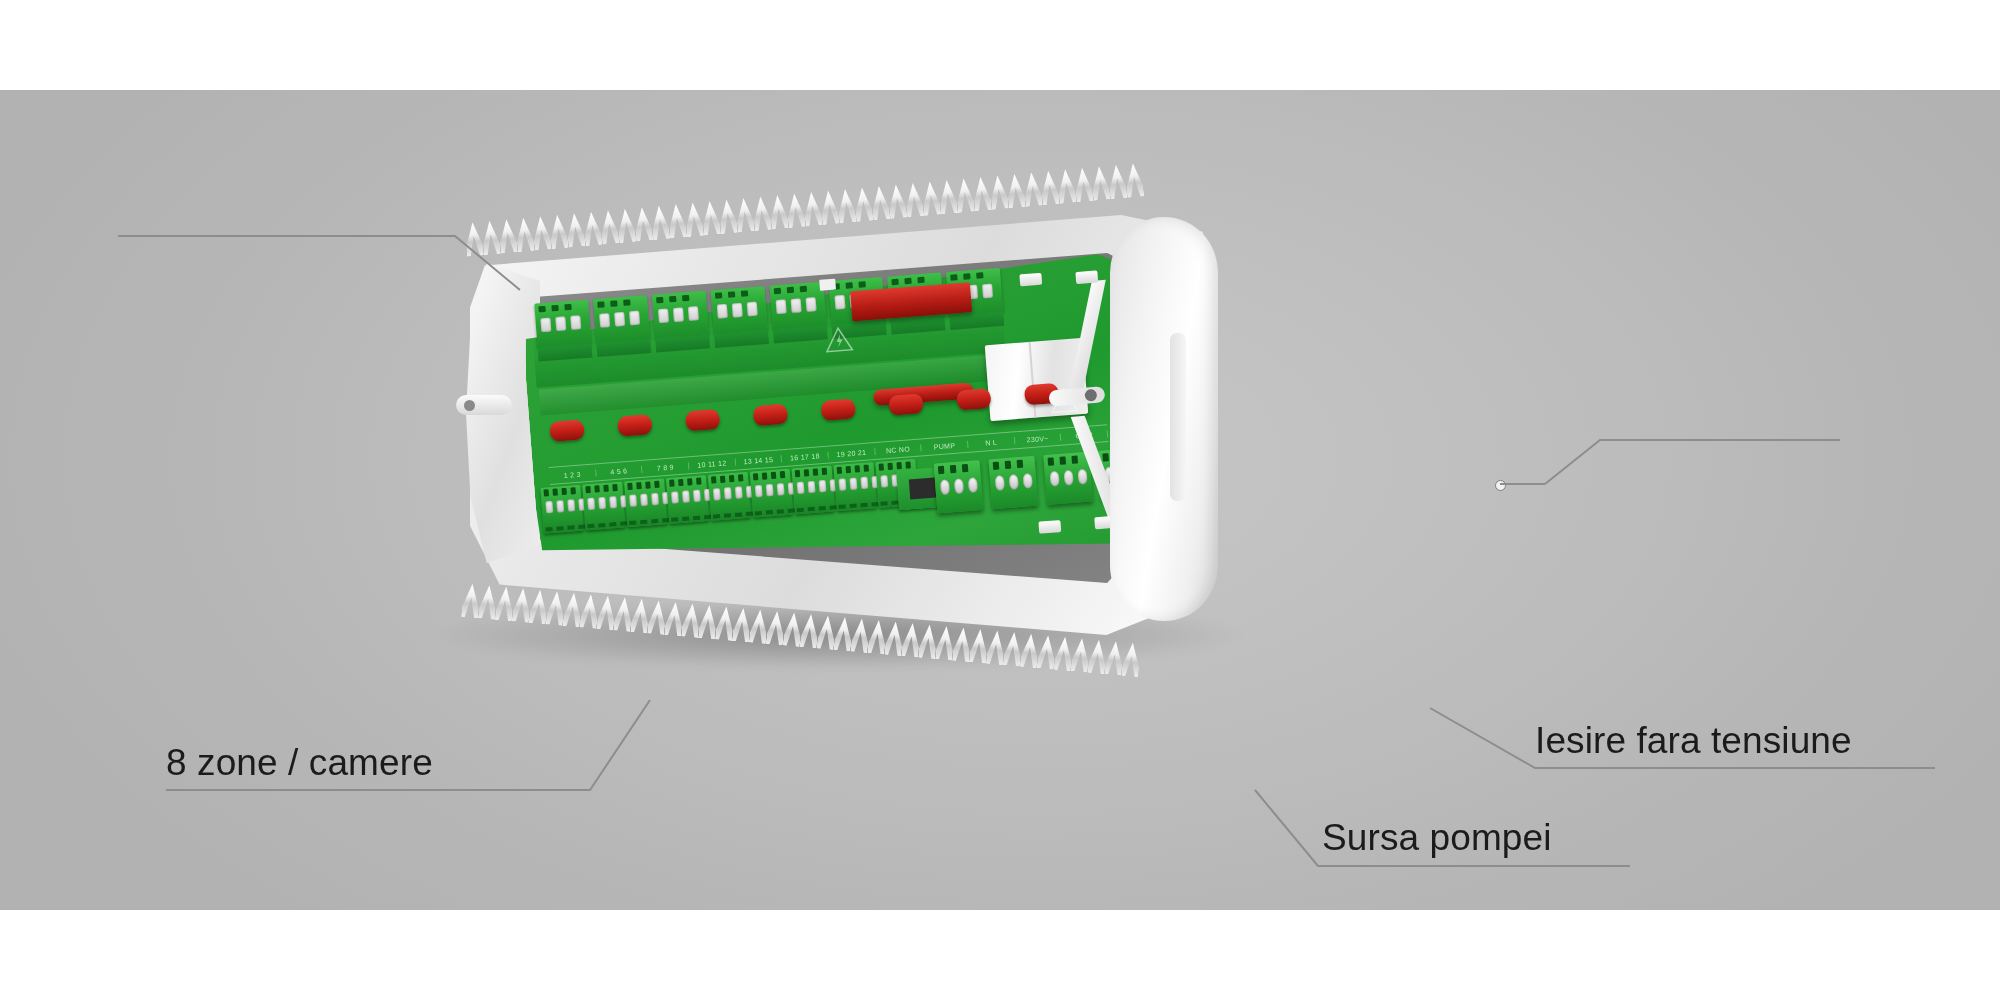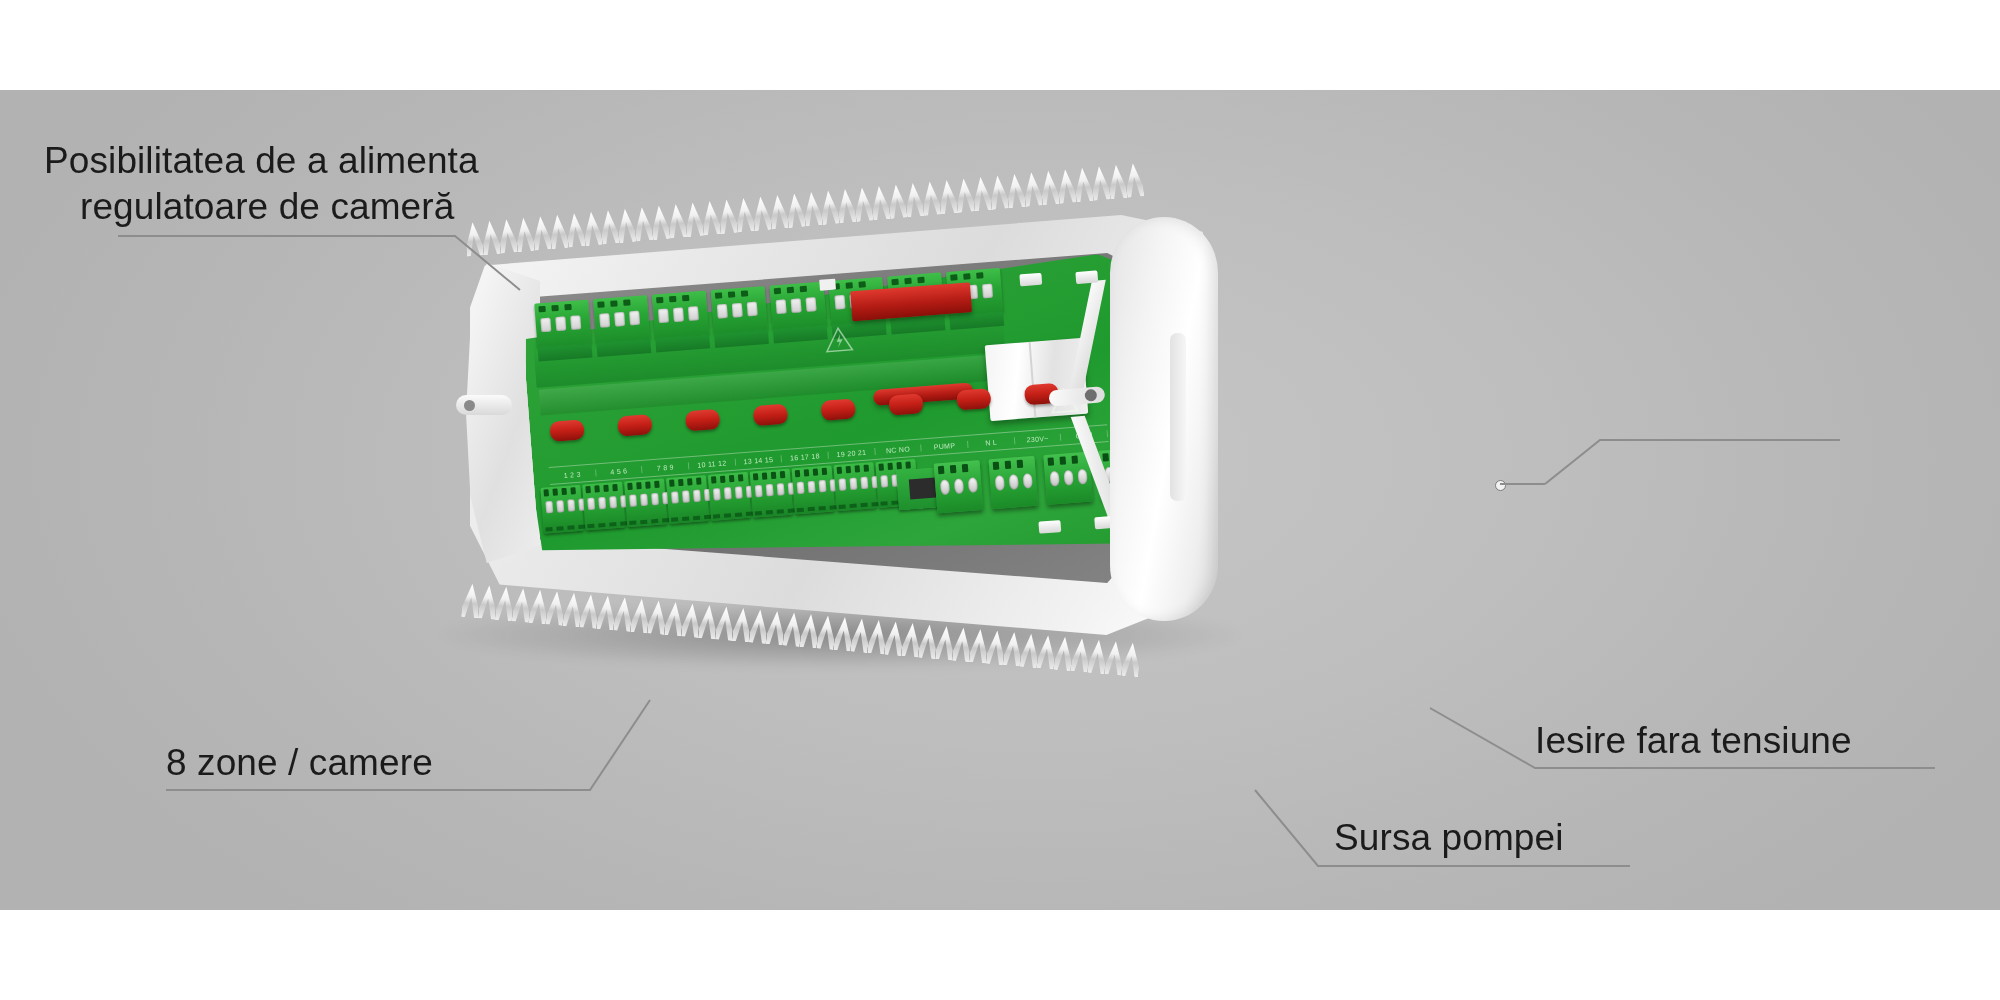--- a/index.html
+++ b/index.html
@@ -718,24 +718,20 @@
         <span class="tooth"></span>
         <span class="tooth"></span>
         <span class="tooth"></span>
       <span class="tooth"></span>
         <span class="tooth"></span>
         <span class="tooth"></span>
         <span class="tooth"></span>
     </div>
   </div>
 
-  <div class="callout" style="left:44px;top:138px;">
-    <div>Posibilitatea de a alimenta</div>
-    <div style="padding-left:36px;">regulatoare de cameră</div>
-  </div>
   <svg class="leader" style="left:0;top:0;width:2000px;height:1000px;">
     <polyline points="118,236 455,236 520,290" fill="none" stroke="#8d8d8d" stroke-width="2"></polyline>
   </svg>
 
   <svg class="leader" style="left:0;top:0;width:2000px;height:1000px;">
     <polyline points="1840,440 1600,440 1545,484" fill="none" stroke="#8d8d8d" stroke-width="2"></polyline>
   </svg>
   <span class="dot" style="left:1495px;top:480px;"></span>
   <svg class="leader" style="left:0;top:0;width:2000px;height:1000px;">
     <line x1="1500" y1="484" x2="1545" y2="484" stroke="#8d8d8d" stroke-width="2"></line>
@@ -748,20 +744,20 @@
     <polyline points="166,790 590,790 650,700" fill="none" stroke="#8d8d8d" stroke-width="2"></polyline>
   </svg>
 
   <div class="callout" style="left:1535px;top:718px;">
     <div>Iesire fara tensiune</div>
   </div>
   <svg class="leader" style="left:0;top:0;width:2000px;height:1000px;">
     <polyline points="1935,768 1535,768 1430,708" fill="none" stroke="#8d8d8d" stroke-width="2"></polyline>
   </svg>
 
-  <div class="callout" style="left:1322px;top:815px;margin-left:12px;">
+  <div class="callout" style="left:1322px;top:815px;">
     <div>Sursa pompei</div>
   </div>
   <svg class="leader" style="left:0;top:0;width:2000px;height:1000px;">
     <polyline points="1630,866 1318,866 1255,790" fill="none" stroke="#8d8d8d" stroke-width="2"></polyline>
   </svg>
 
 </div>
 
 </body></html>

